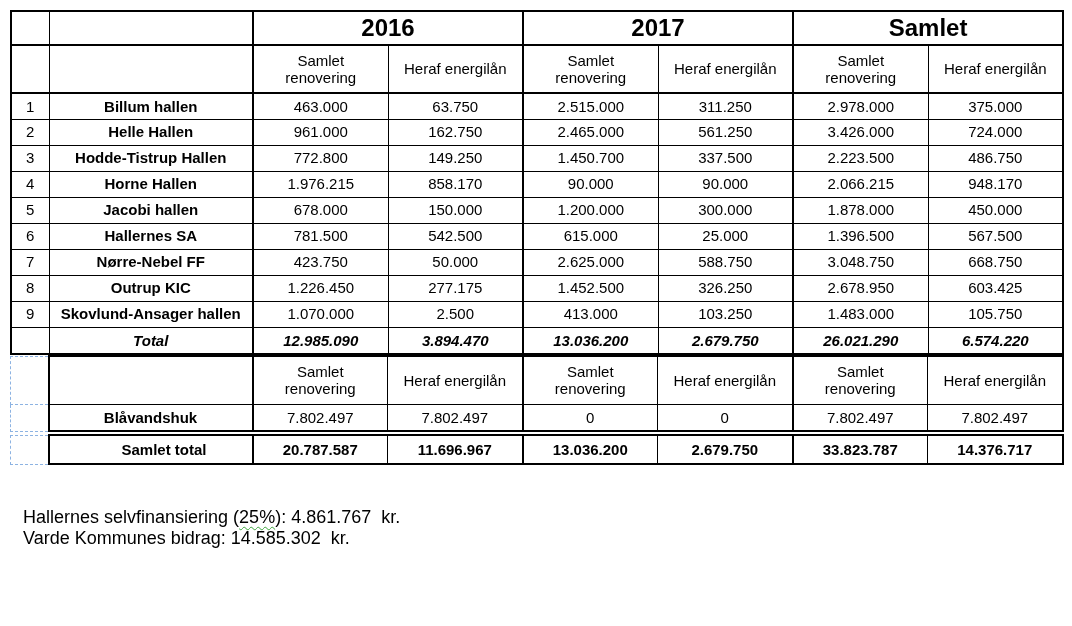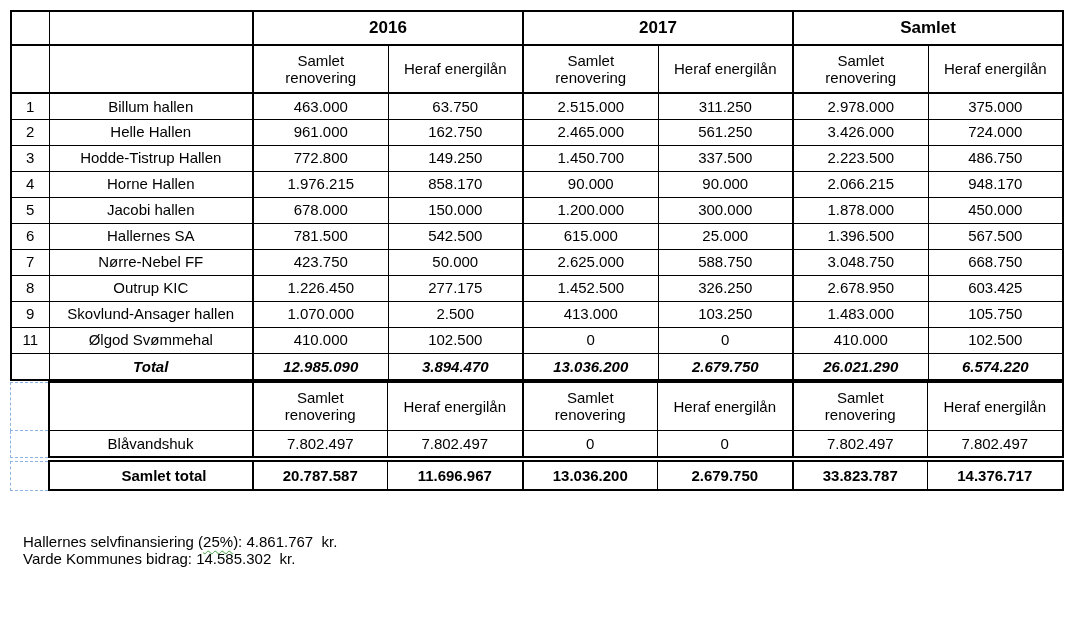--- a/index.html
+++ b/index.html
@@ -11,44 +11,44 @@
   .tbl{border-collapse:collapse;table-layout:fixed;width:1052px;}
   .tbl td{
     border:1px solid #000;padding:0;text-align:center;vertical-align:middle;
     font-size:15px;line-height:1.15;overflow:hidden;
   }
   
   .main tr:first-child td{border-top-width:2px;}
   .main td:first-child{border-left-width:2px;}
   .tbl td:last-child{border-right-width:2px;}
   .tbl td.gs{border-left-width:2px;}
-  .r-yr td{border-bottom-width:2px;font-weight:700;font-size:17px;}
+  .r-yr td{border-bottom-width:2px;font-weight:700;font-size:24px;}
   .r-sub td{border-bottom-width:2px;}
   .r-total td{border-bottom-width:2px;font-weight:700;}
   .r-yr{height:34px;}
   .r-sub{height:48px;}
   .r-data{height:26px;}
   .r-total{height:27px;font-style:italic;}
   
   .bottom td.ghost,.stotal td.ghost{border:1px dashed #8db3e2;}
   .bottom tr:first-child td:not(.ghost){border-top-width:2px;}
   .bottom tr:last-child td:not(.ghost){border-bottom-width:2px;}
   .bottom td.ncol{border-left-width:2px;}
   .r-b1{height:48px;}
   .r-b2{height:27px;border-radius:10px;}
   .stotal{margin-top:2px;}
   .stotal td:not(.ghost){border-top-width:2px;border-bottom-width:2px;font-weight:700;}
   .stotal td.ncol{border-left-width:2px;padding-left:27px;}
   .r-st{height:29px;}
   
-  .name{font-weight:400;}
+  .name{font-weight:700;}
   .left{text-align:left;padding-left:7px;}
   .subhdr{white-space:pre-line;font-weight:400;}
   
-  .note{font-size:15px;white-space:pre-wrap;margin:0 0 0 13px;}
+  .note{font-size:18px;white-space:pre-wrap;margin:0 0 0 13px;}
   .note1{margin-top:42px;}
   .note2{}
   .squiggle{
     text-decoration-line:underline;text-decoration-style:wavy;
     text-decoration-color:#3da53d;text-decoration-thickness:1px;
     text-underline-offset:3px;
   }
 </style>
 </head>
 <body>
@@ -169,30 +169,20 @@
     </tr>
     <tr class="r-data">
       <td>9</td>
       <td class="name">Skovlund-Ansager hallen</td>
       <td class="gs">1.070.000</td>
       <td>2.500</td>
       <td class="gs">413.000</td>
       <td>103.250</td>
       <td class="gs">1.483.000</td>
       <td>105.750</td>
-    </tr>
-    <tr class="r-data">
-      <td>11</td>
-      <td class="name">Ølgod Svømmehal</td>
-      <td class="gs">410.000</td>
-      <td>102.500</td>
-      <td class="gs">0</td>
-      <td>0</td>
-      <td class="gs">410.000</td>
-      <td>102.500</td>
     </tr>
     <tr class="r-total">
       <td></td>
       <td>Total</td>
       <td class="gs">12.985.090</td>
       <td>3.894.470</td>
       <td class="gs">13.036.200</td>
       <td>2.679.750</td>
       <td class="gs">26.021.290</td>
       <td>6.574.220</td>

